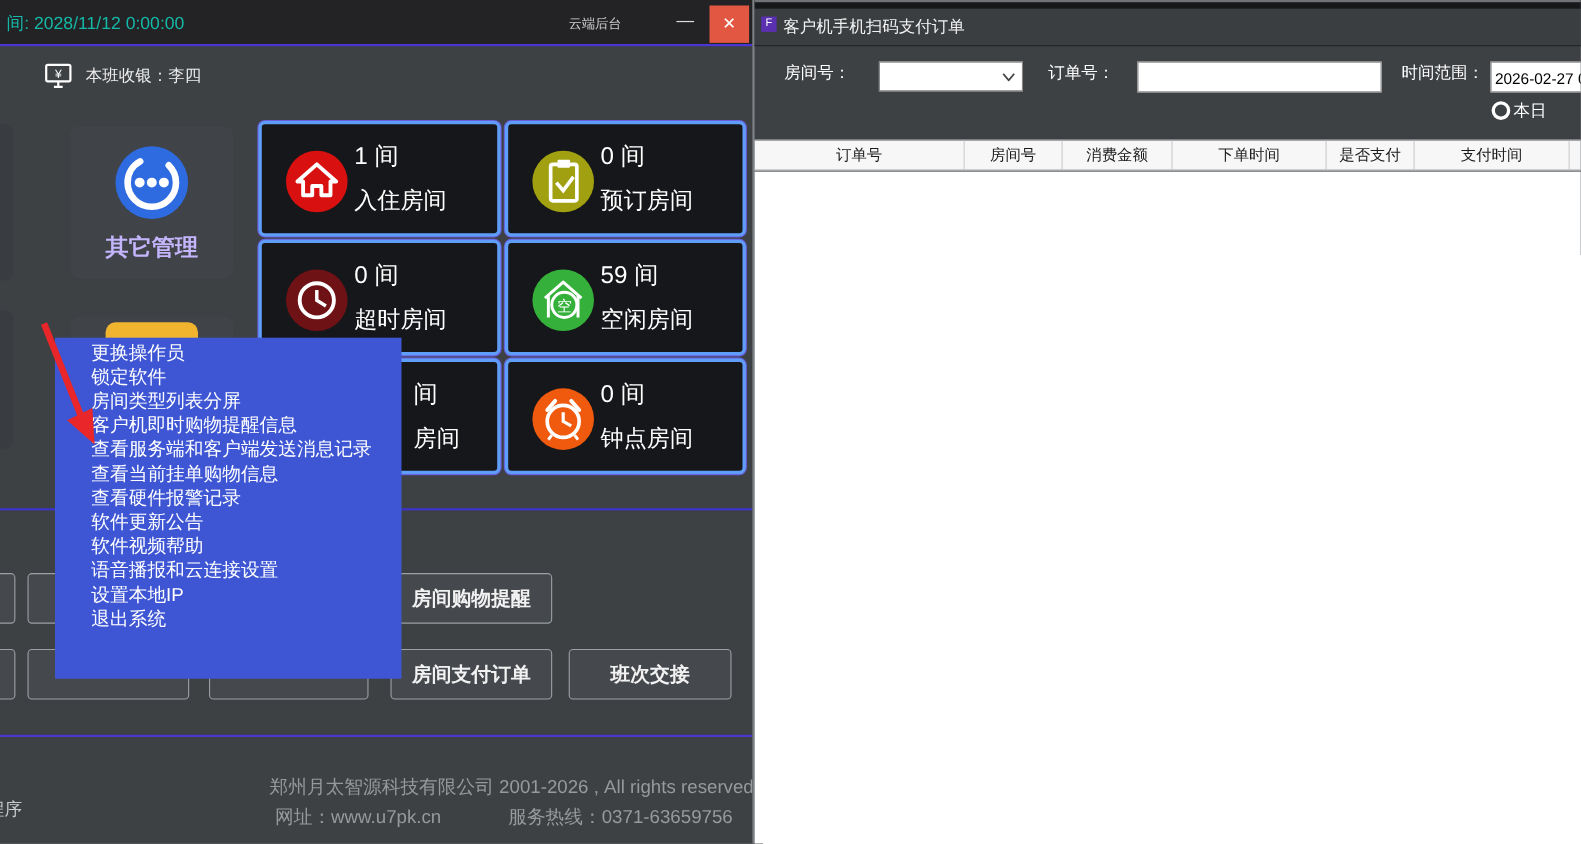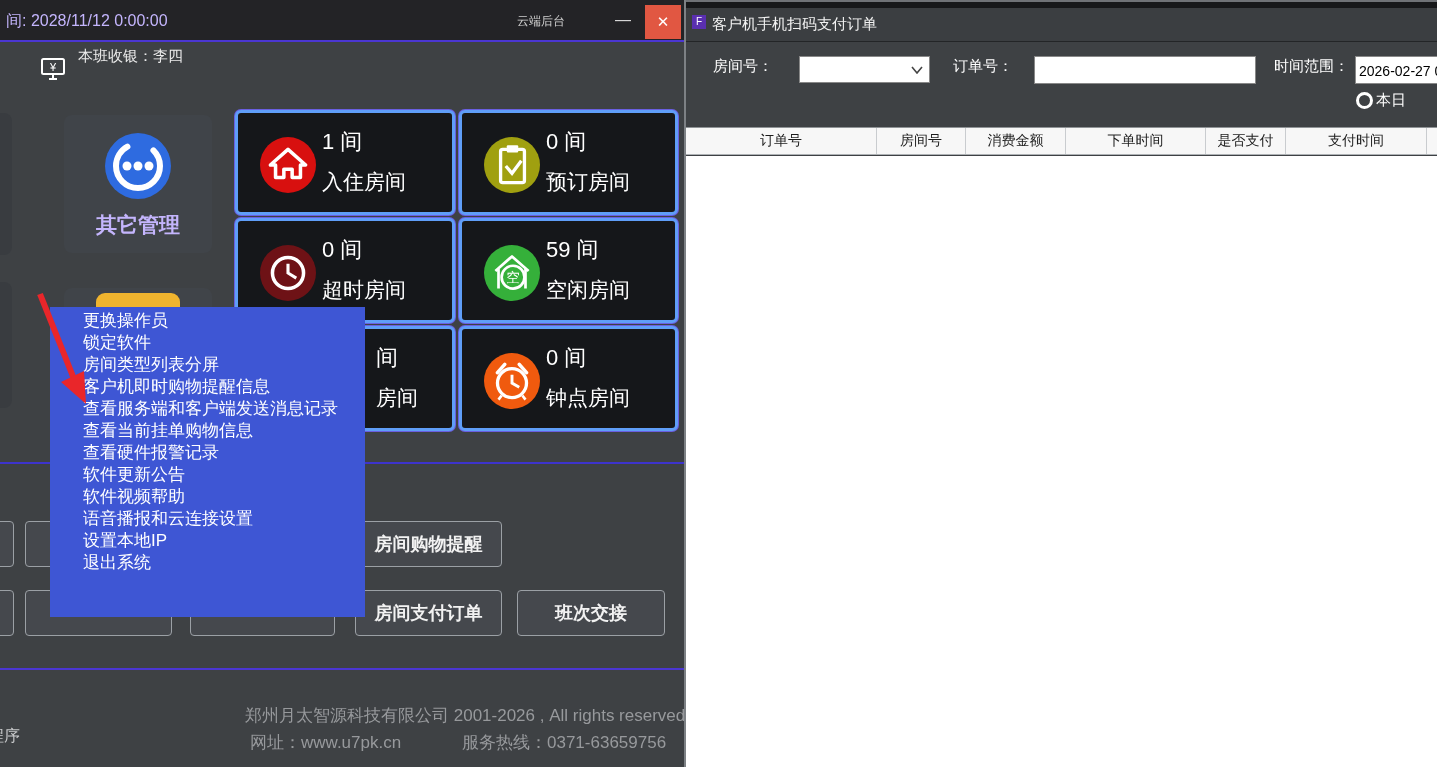--- a/index.html
+++ b/index.html
@@ -2,26 +2,26 @@
 <html><head>
 <meta charset="utf-8">
 <style>
   html,body{margin:0;padding:0;}
   body{font-family:"Liberation Sans","DejaVu Sans",sans-serif;}
   #stage{position:relative;width:1437px;height:767px;overflow:hidden;background:#3e4144;}
   .abs{position:absolute;}
   
   #leftwin{left:0;top:0;width:684px;height:767px;background:#3e4144;}
   .titlebar{left:0;top:0;width:684px;height:40px;background:#232326;}
-  .time-text{left:6px;top:11px;font-size:16px;color:#c4b5fd;white-space:nowrap;}
+  .time-text{left:6px;top:11px;font-size:16px;color:#14b8a6;white-space:nowrap;}
   .cloud-text{left:517px;top:13px;font-size:12px;color:#cfcfcf;}
   .min-btn{left:608px;top:10px;width:30px;height:22px;color:#ddd;font-size:16px;text-align:center;line-height:20px;}
   .close-btn{left:645px;top:5px;width:36px;height:34px;background:#e15742;color:#fff;font-size:15px;text-align:center;line-height:34px;}
   .purple-line{background:#4b36d2;}
-  .cashier{left:78px;top:47px;font-size:15px;color:#ececec;white-space:nowrap;text-align:right;}
+  .cashier{left:78px;top:60px;font-size:15px;color:#ececec;white-space:nowrap;text-align:right;}
   .side-card{background:#393c40;border-radius:8px;}
   .card{background:#404449;border-radius:8px;}
   .card-label{width:148px;text-align:center;font-size:21px;color:#c4b5fd;}
   .yellow-chip{left:96px;top:293px;width:84px;height:36px;background:#f0b42e;border-radius:9px;}
   .tile{background:#15171a;border:3px solid #5f9ef8;border-radius:6px;box-shadow:0 0 0 1px #6a5fe0;}
   .tile .cnt{left:84px;top:14px;font-size:22px;color:#fff;white-space:nowrap;}
   .tile .nm{left:84px;top:55px;font-size:21px;color:#fff;white-space:nowrap;}
   .tile .ic{left:22px;top:24px;width:56px;height:56px;border-radius:50%;}
   .btn{background:#45484d;border:1px solid #9ba0a5;border-radius:4px;color:#f2f2f2;
        font-size:18px;font-weight:600;display:flex;align-items:center;justify-content:center;white-space:nowrap;}

